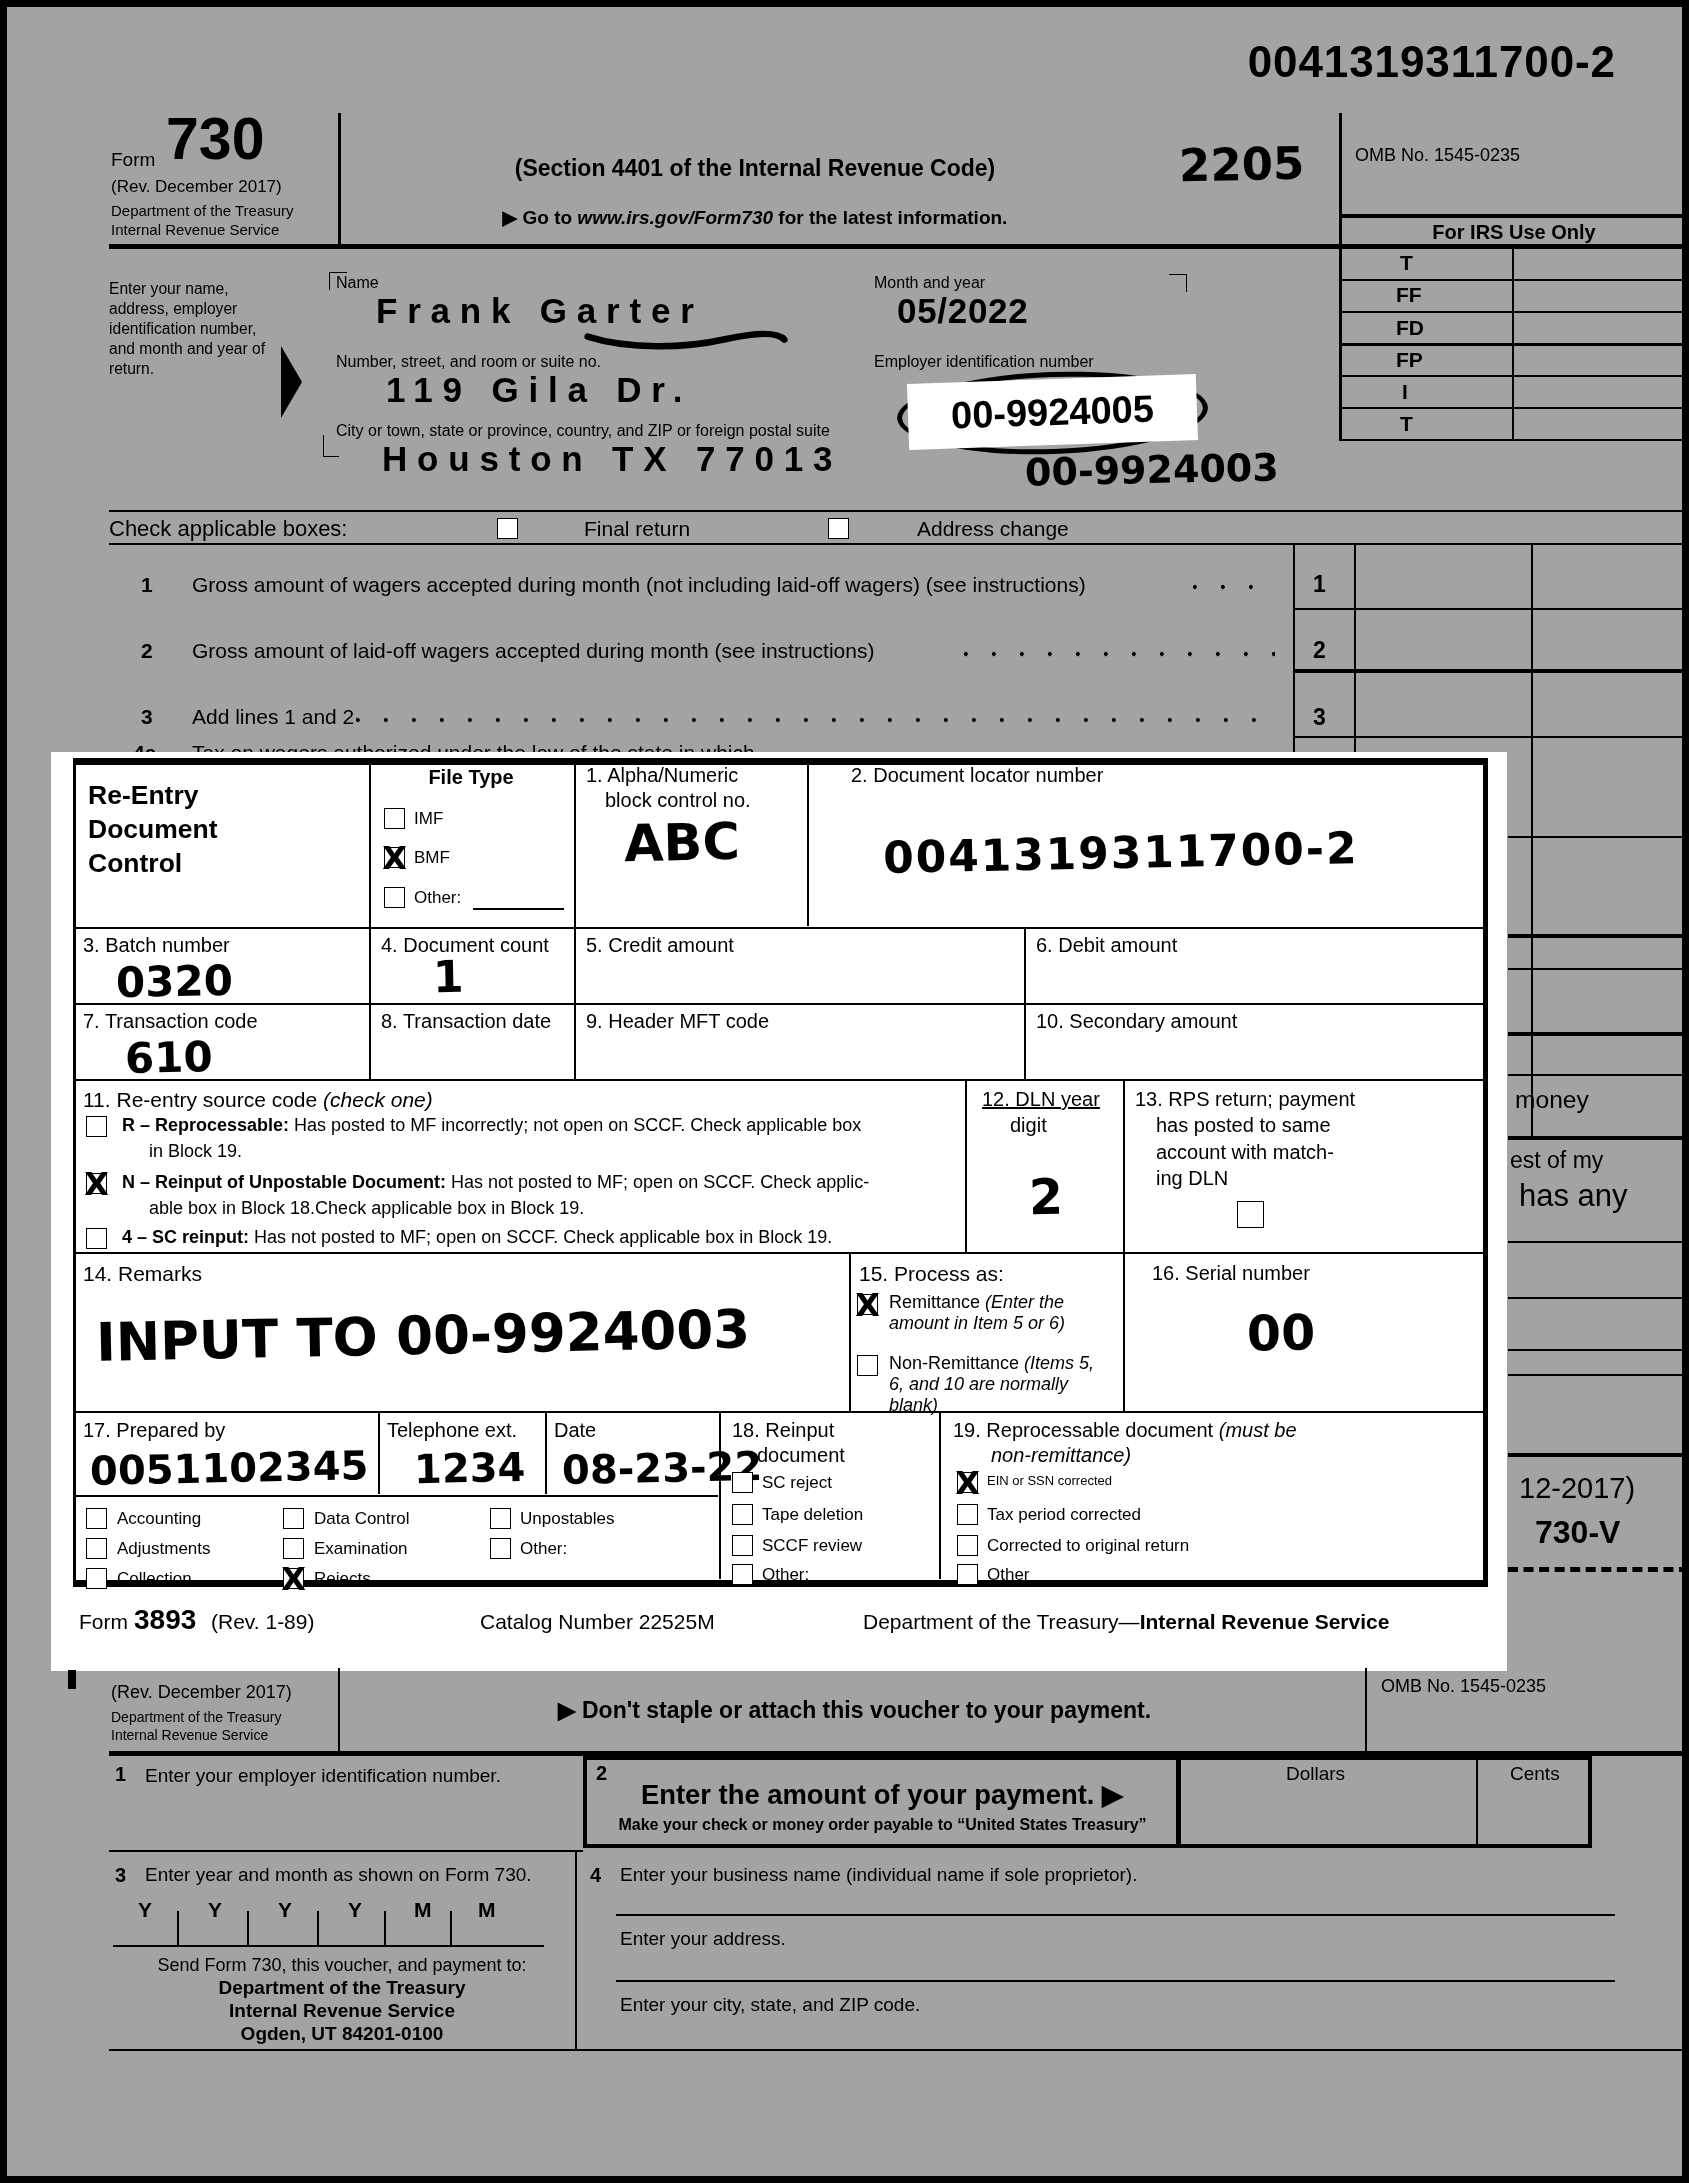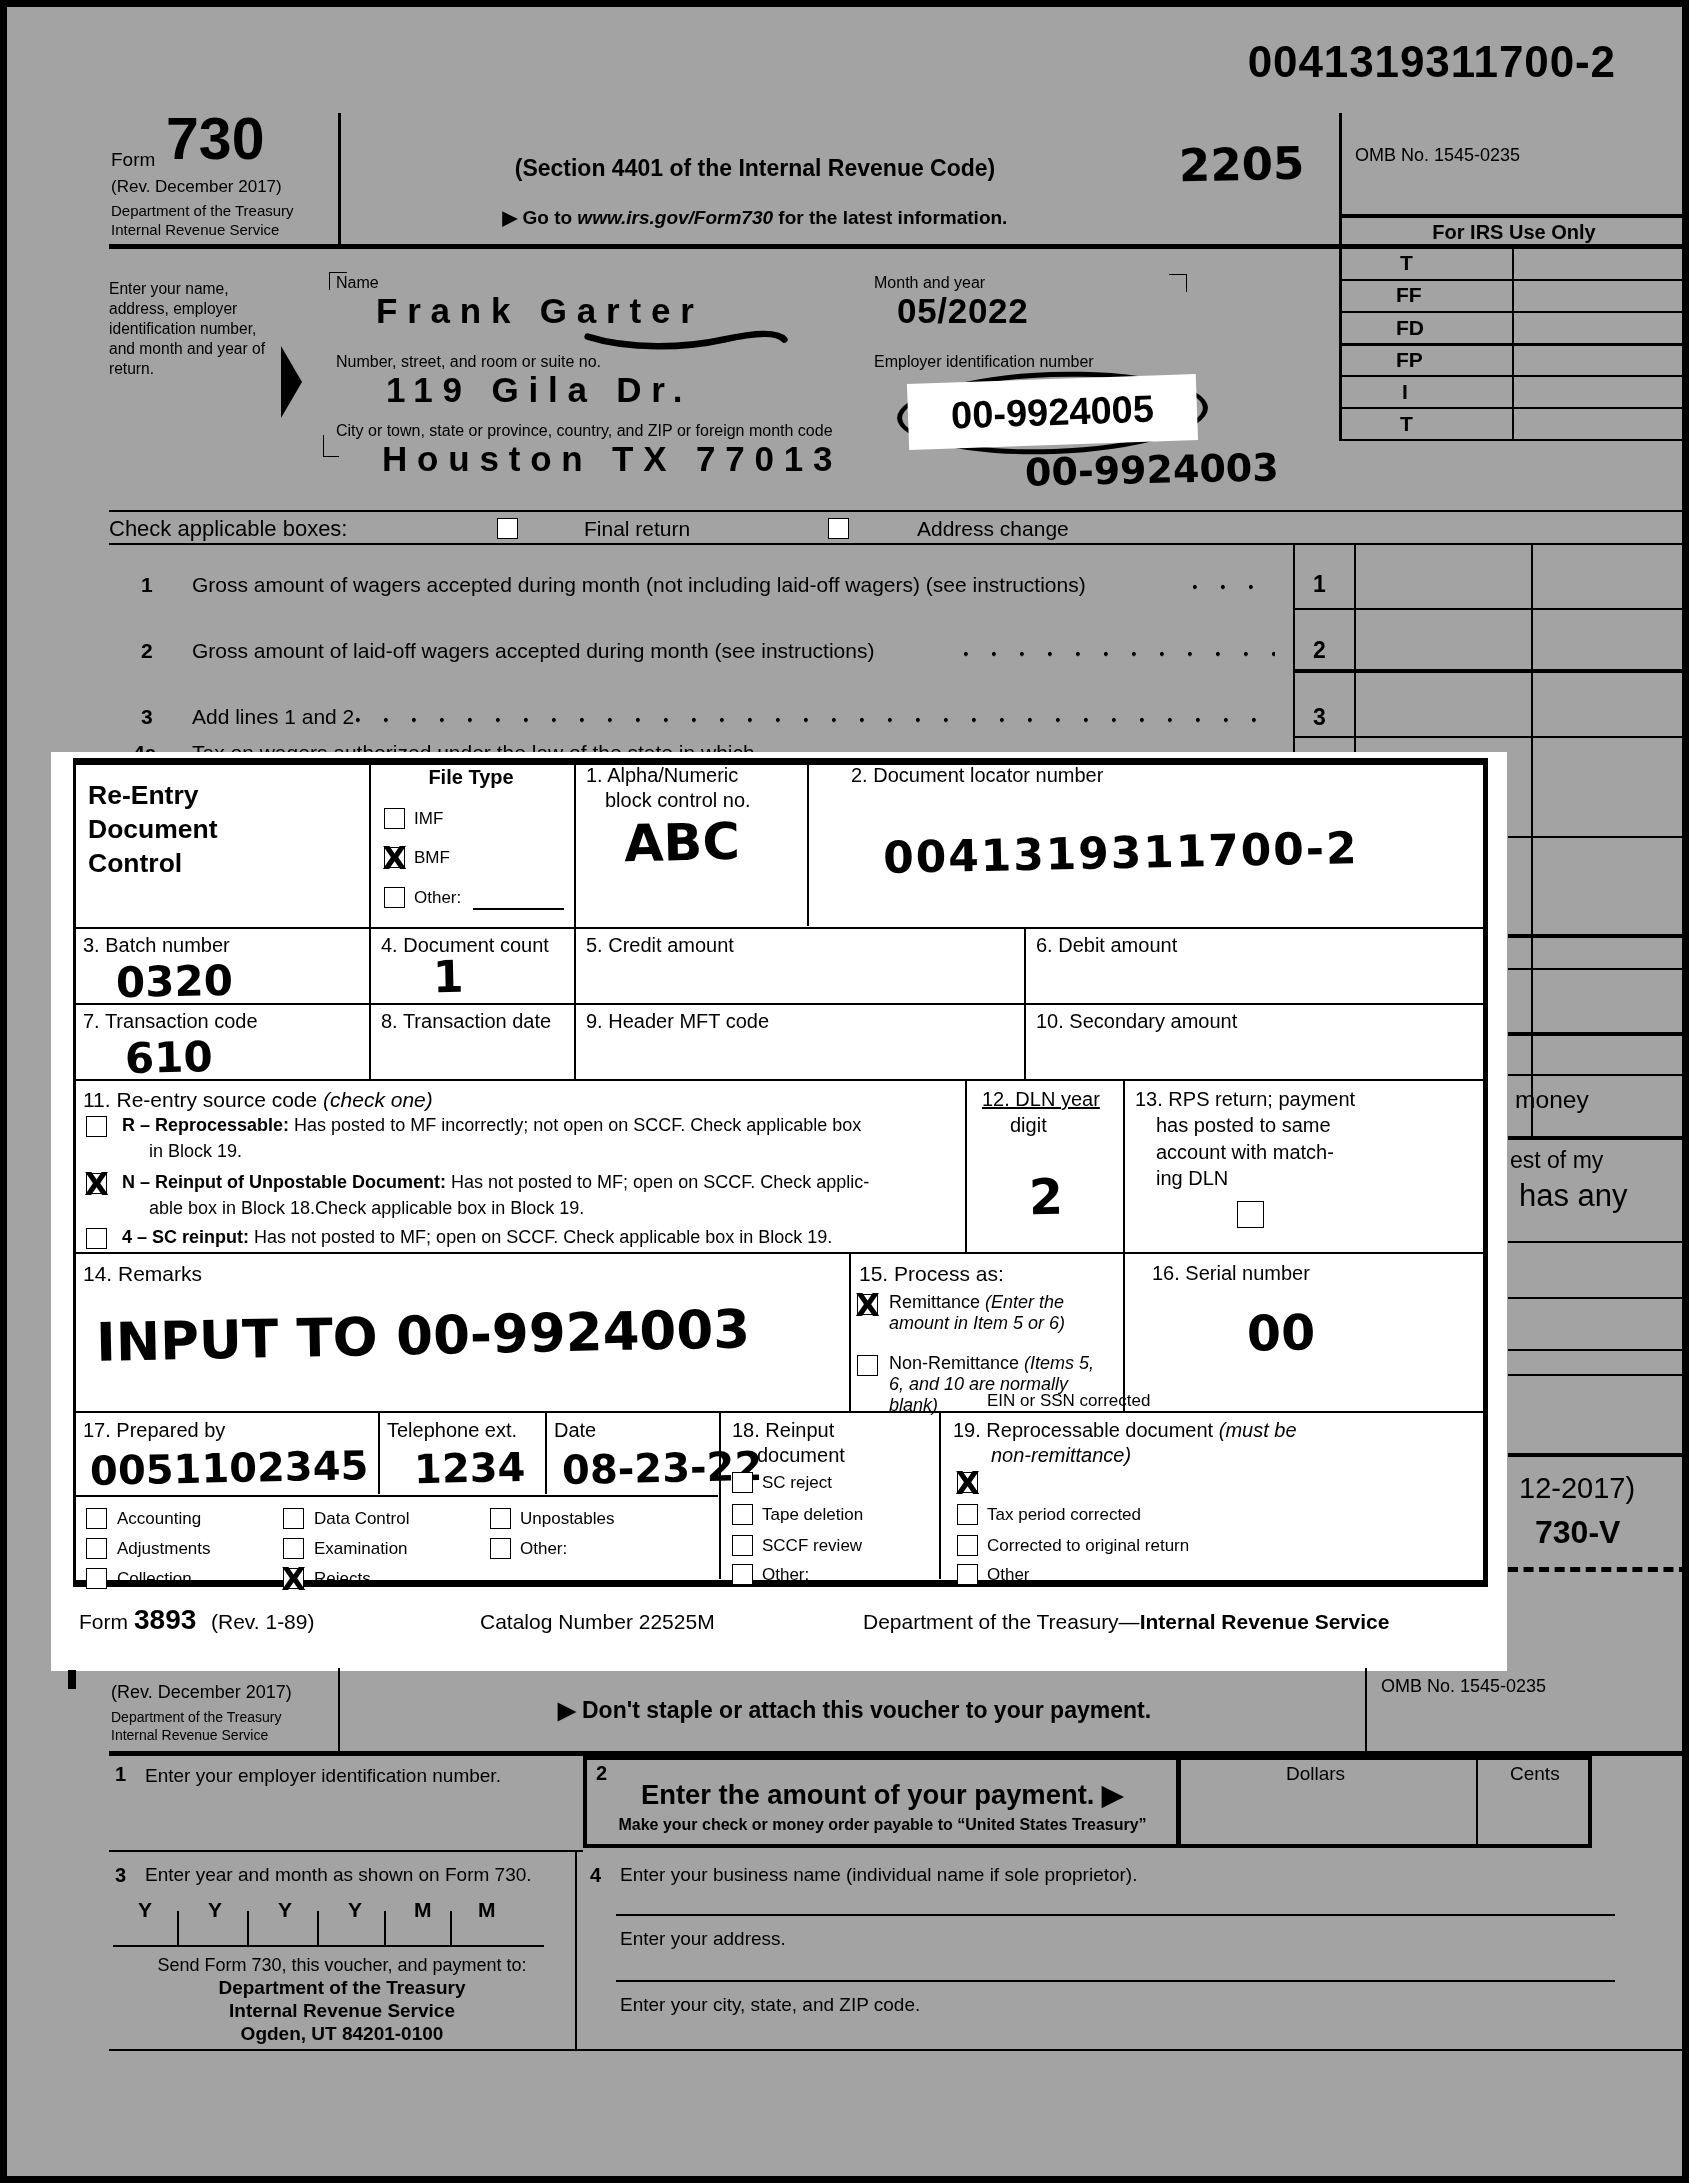--- a/index.html
+++ b/index.html
@@ -75,21 +75,21 @@
 
   <div class="a lbl" style="left:329px;top:267px;">Name</div>
   <div class="a typed" style="left:369px;top:284px;">Frank Garter</div>
   <svg class="a" style="left:575px;top:322px;" width="208" height="23" viewBox="0 0 220 24">
     <path d="M6 8 C 50 22, 110 20, 150 11 S 208 4, 214 11" stroke="#000" stroke-width="7" fill="none" stroke-linecap="round"></path>
   </svg>
 
   <div class="a lbl" style="left:329px;top:346px;">Number, street, and room or suite no.</div>
   <div class="a typed" style="left:379px;top:363px;">119 Gila Dr.</div>
 
-  <div class="a lbl" style="left:329px;top:415px;">City or town, state or province, country, and ZIP or foreign month code</div>
+  <div class="a lbl" style="left:329px;top:415px;">City or town, state or province, country, and ZIP or foreign postal suite</div>
   <div class="a typed" style="left:375px;top:432px;">Houston TX 77013</div>
 
   <div class="a lbl" style="left:867px;top:267px;">Month and year</div>
   <div class="a b nw" style="left:890px;top:284px;font-size:35px;letter-spacing:.02em;">05/2022</div>
 
   <div class="a lbl" style="left:867px;top:346px;">Employer identification number</div>
   <div class="ell" style="left:890px;top:365px;width:301px;height:72px;">
     <div class="b c nw" style="font-size:38px;line-height:66px;background:#fff;margin:1.9px 5.7px;">00-9924005</div>
   </div>
   <div class="a hw" style="left:1018px;top:441px;font-size:38px;">00-9924003</div>
@@ -279,21 +279,21 @@
   <span class="cb" style="left:725px;top:1497px;"></span>
   <div class="a nw" style="left:755px;top:1498px;font-size:17px;">Tape deletion</div>
   <span class="cb" style="left:725px;top:1528px;"></span>
   <div class="a nw" style="left:755px;top:1529px;font-size:17px;">SCCF review</div>
   <span class="cb" style="left:725px;top:1557px;"></span>
   <div class="a nw" style="left:755px;top:1558px;font-size:17px;">Other:</div>
 
   <div class="a f21" style="left:946px;top:1412px;"><span>19.  Reprocessable document </span><span class="i">(must be</span></div>
   <div class="a f21 i" style="left:984px;top:1437px;">non-remittance)</div>
   <span class="cb on" style="left:950px;top:1465px;"></span>
-  <div class="a nw" style="left:980px;top:1384px;font-size:17px;text-align:center;">EIN or SSN corrected</div>
+  <div class="a nw" style="left:980px;top:1466px;font-size:13px;text-align:center;">EIN or SSN corrected</div>
   <span class="cb" style="left:950px;top:1497px;"></span>
   <div class="a nw" style="left:980px;top:1498px;font-size:17px;">Tax period corrected</div>
   <span class="cb" style="left:950px;top:1528px;"></span>
   <div class="a nw" style="left:980px;top:1529px;font-size:17px;">Corrected to original return</div>
   <span class="cb" style="left:950px;top:1557px;"></span>
   <div class="a nw" style="left:980px;top:1558px;font-size:17px;">Other</div>
 
   <div class="a nw" style="left:72px;top:1603px;font-size:21px;">Form</div>
   <div class="a b nw" style="left:127px;top:1597px;font-size:28px;">3893</div>
   <div class="a nw" style="left:204px;top:1603px;font-size:21px;">(Rev. 1-89)</div>

